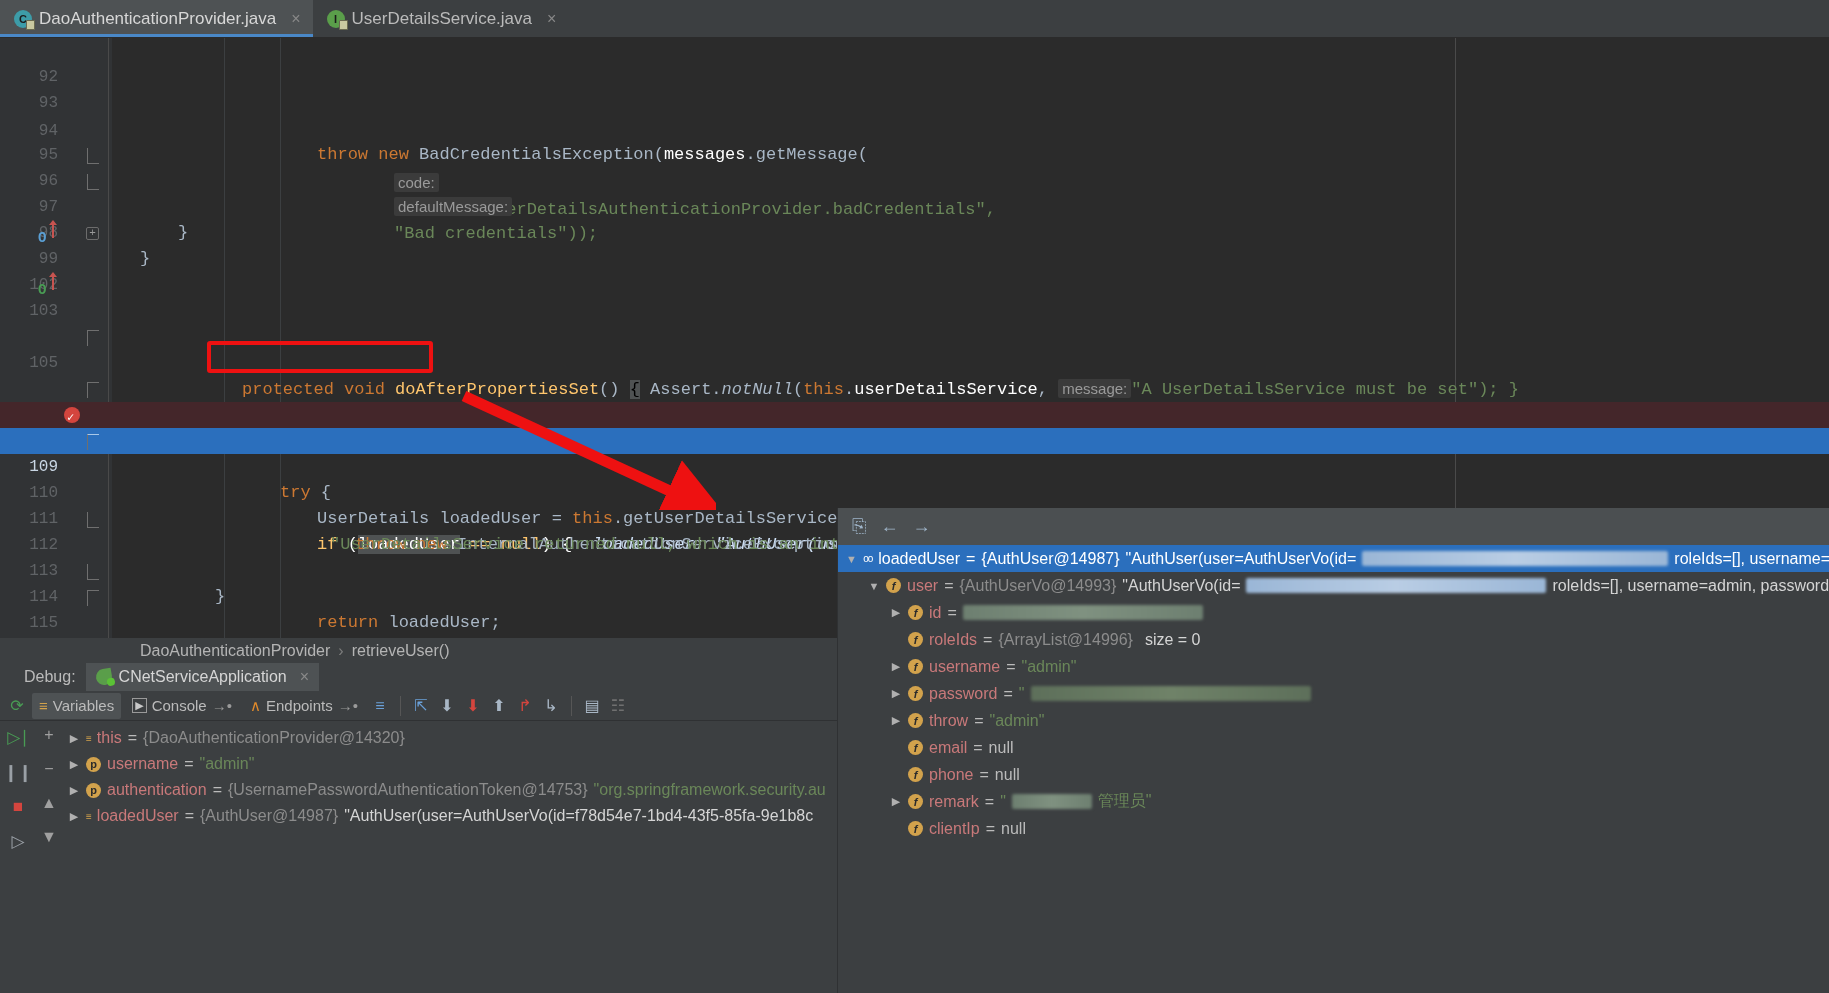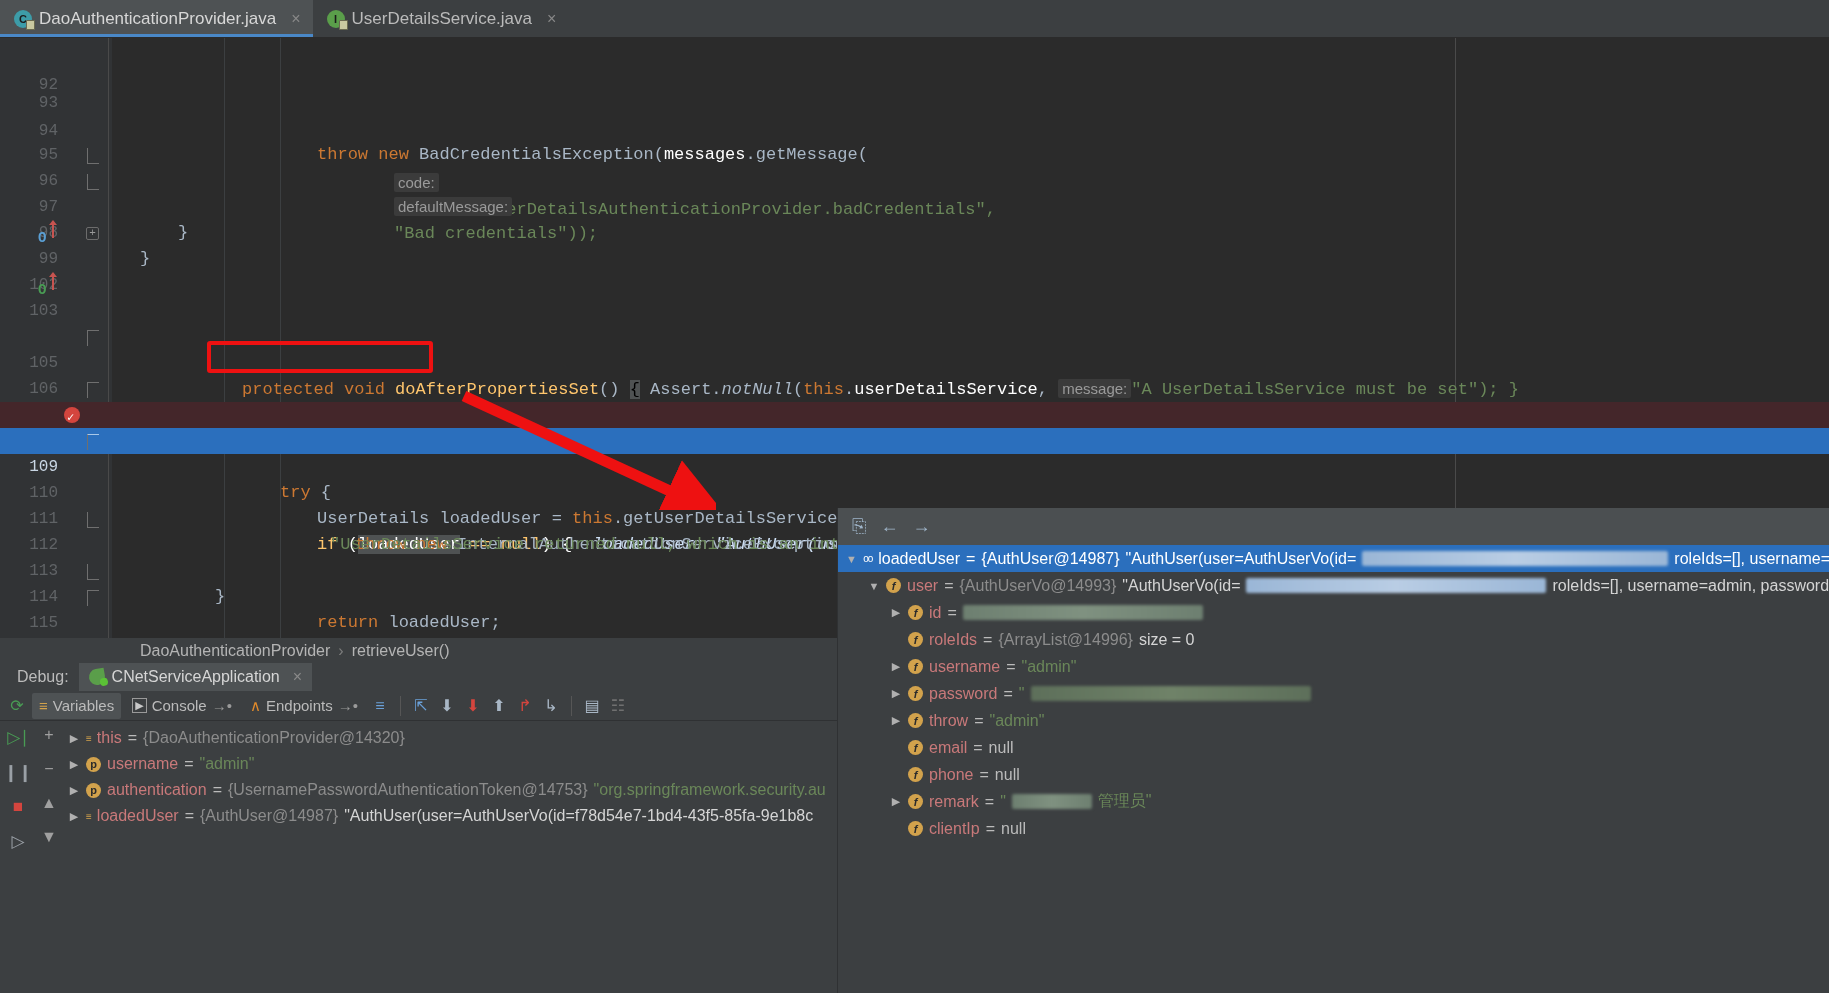--- a/index.html
+++ b/index.html
@@ -133,21 +133,21 @@
     display: flex; align-items: center; padding-left: 140px; gap: 8px;
   }
   .breadcrumb .sep { color: #7d7d7d; }
 
   
   .debugheader {
     position: absolute; left: 0; top: 663px; width: 837px; height: 28px;
     background: #3c3f41; display: flex; align-items: center;
     font-size: 16px; color: #bbbbbb;
   }
-  .debugheader .lbl { padding: 0 10px 0 17px; }
+  .debugheader .lbl { padding: 0 10px 0 24px; }
   .debugtab {
     display: flex; align-items: center; gap: 7px; height: 28px;
     padding: 0 10px; background: #4e5254; color: #d6d6d6;
   }
   .leaficon {
     width: 16px; height: 16px; border-radius: 50% 0 50% 50%;
     background: #5a9e4a; position: relative; transform: rotate(-10deg);
   }
   .leaficon::after {
     content: ""; position: absolute; right: -2px; bottom: -2px;
@@ -256,21 +256,21 @@
 
   <div class="editor">
     <div class="gutter-bg"></div>
     <div class="gutter-line"></div>
     <div class="indentguide" style="left:224px;"></div>
     <div class="indentguide" style="left:280px;"></div>
     <div class="editor-rightline"></div>
 
     <div class="rowlayer">
 
-      <div class="row" style="top:8px;">
+      <div class="row" style="top:0px;">
         <span class="lno">92</span>
       </div>
 
       <div class="row" style="top:26px;">
         <span class="lno">93</span>
         <span class="code" style="left:215px;">
           <span class="kw">throw new </span><span class="txt">BadCredentialsException(</span><span class="fld">messages</span><span class="txt">.getMessage(</span>
         </span>
       </div>
 
@@ -331,24 +331,20 @@
 
 
       <div class="row" style="top:286px;">
         <span class="lno">105</span>
         <span class="foldbracket" style="border-bottom:none;border-top:1px solid #6f6f6f;"></span>
         <span class="code" style="left:215px;">
           <span class="kw">throws </span><span class="txt">throws AuthenticationException {</span>
         </span>
       </div>
 
-      <div class="row" style="top:312px;">
-        <span class="lno">106</span>
-        <span class="code txt" style="left:178px;">prepareTimingAttackProtection();</span>
-      </div>
 
       <div class="row" style="top:338px;">
         <span class="lno">107</span>
         <span class="foldbracket" style="border-bottom:none;border-top:1px solid #6f6f6f;"></span>
         <span class="code" style="left:178px;">
           <span class="kw">try </span><span class="txt">{</span>
         </span>
       </div>
 
       <div class="row hl-bp" style="top:364px;">
@@ -555,21 +551,21 @@
         <span class="vname">id</span>
         <span class="veq"> = </span>
         <span class="redacted dk" style="width:240px;"></span>
       </div>
 
       <div class="otrow" style="padding-left:70px;">
         <span class="ico-f">f</span>
         <span class="vname">roleIds</span>
         <span class="veq"> = </span>
         <span class="vtype">{ArrayList@14996}</span>
-        <span class="vplain" style="margin-left:0;">size = 0</span>
+        <span class="vplain" style="margin-left:6px;">size = 0</span>
       </div>
 
       <div class="otrow" style="padding-left:52px;">
         <span class="tri">▶</span>
         <span class="ico-f">f</span>
         <span class="vname">username</span>
         <span class="veq"> = </span>
         <span class="vstr">"admin"</span>
       </div>
 

